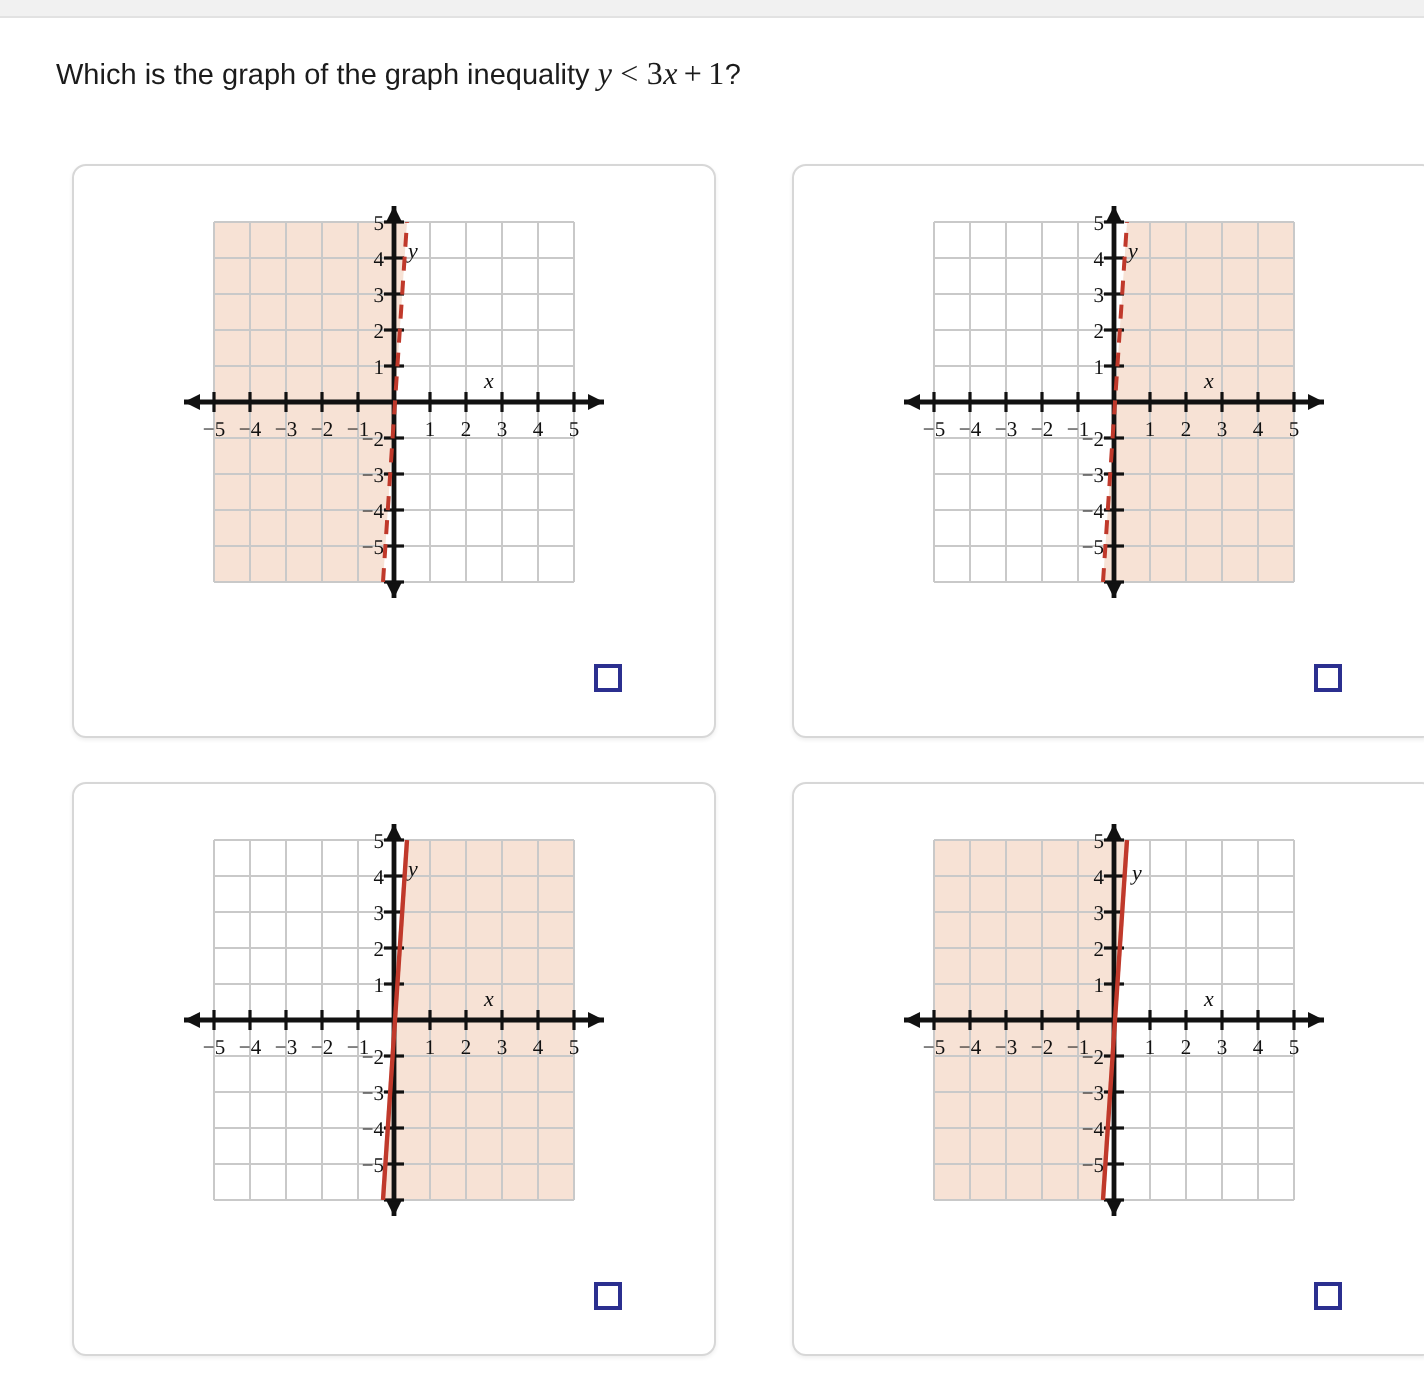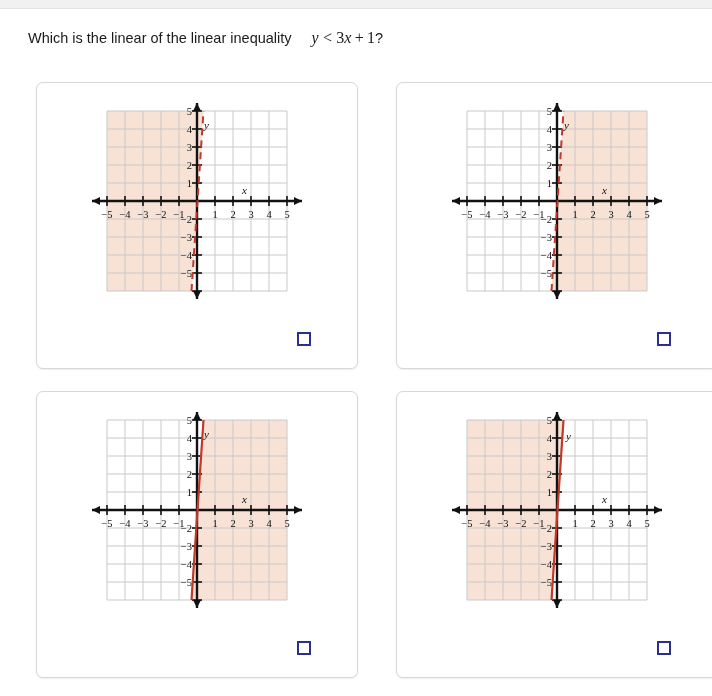--- a/index.html
+++ b/index.html
@@ -17,21 +17,20 @@
   }
   .question{
     position:absolute;left:28px;top:28px;width:660px;
     font-size:14.5px;line-height:1.3;color:#1b1b1b;
   }
   .question .math{
     font-family:"Liberation Serif", serif;
     font-style:italic;
     font-size:16px;
     letter-spacing:.2px;
-    margin-left:16px;
   }
   .question .math .op{font-style:normal;}
   .question .math .num{font-style:normal;}
 
   .options{
     position:absolute;left:0;top:78px;width:712px;height:614px;
   }
   .option-card{
     position:absolute;
     width:320px;height:285px;
@@ -74,21 +73,21 @@
     font-size:10.5px;
     fill:#111;
   }
 </style>
 </head>
 <body>
 
 <div class="topbar"></div>
 
 <div class="question">
-  <span>Which is the linear of the linear inequality </span><span class="math"><span>y</span><span class="op" style="padding:0 4px;">&lt;</span><span class="num">3</span><span>x</span><span class="op" style="padding:0 3px;">+</span><span class="num">1</span></span><span>?</span>
+  <span>Which is the graph of the graph inequality </span><span class="math"><span>y</span><span class="op" style="padding:0 4px;">&lt;</span><span class="num">3</span><span>x</span><span class="op" style="padding:0 3px;">+</span><span class="num">1</span></span><span>?</span>
 </div>
 
 <div class="options">
 
   <div class="option-card opt-a">
     <div class="graph-holder">
       <svg width="230" height="200" viewBox="0 0 230 200">
         <defs>
           <clipPath id="clipA">
               <rect x="25" y="10" width="180" height="180"></rect>

